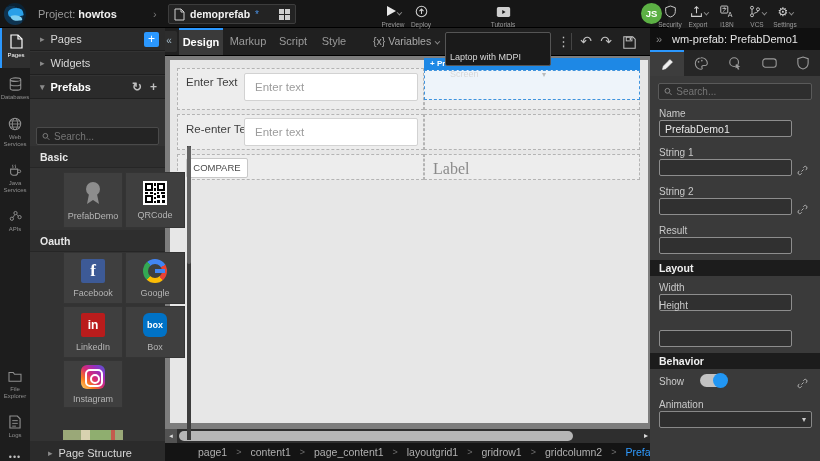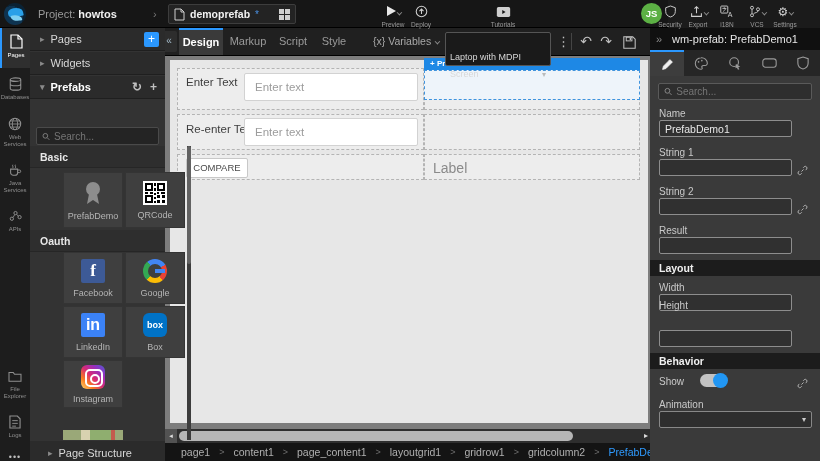--- a/index.html
+++ b/index.html
@@ -88,29 +88,29 @@
   .frow { position:absolute; background:#ededed; border:1px dashed #b4b4b4; }
   .flabel { position:absolute; color:#3e3e3e; font-size:11.5px; }
   .finput { position:absolute; background:#fff; border:1px solid #d2d2d2; border-radius:2px; font-size:11.5px;
     color:#333; padding:0 10px; font-family:"Liberation Sans",sans-serif; outline:none; }
   .finput::placeholder { color:#9c9c9c; }
   .sel-bar { position:absolute; left:254px; top:-2px; width:216px; height:12px; background:#1e88e5; color:#fff;
     font-size:8px; line-height:12px; padding-left:6px; font-weight:bold; z-index:3; }
   .sel-box { position:absolute; left:254px; top:10px; width:216px; height:30px; border:1px dashed #3f93dd; background:#eef4fa; z-index:2; }
   .cmp-btn { position:absolute; background:#fff; border:1px solid #c8c8c8; border-radius:2px; color:#4a4a4a;
     font-size:9.5px; text-align:center; cursor:pointer; font-family:"Liberation Sans",sans-serif; }
-  .canvas-label { position:absolute; color:#8a8a8a; font-size:14px; }
+  .canvas-label { position:absolute; color:#8a8a8a; font-size:16px;font-family:Liberation Serif, serif; }
 
   
   #hscroll { position:absolute; left:165px; top:429px; width:485px; height:14px; background:#2e2e2e; z-index:10; }
   #hscroll .larr { position:absolute; left:0; top:0; width:12px; height:14px; background:#525252; color:#e0e0e0; font-size:7px; text-align:center; line-height:14px; cursor:pointer; }
   #hscroll .thumb { position:absolute; left:14px; top:2px; width:394px; height:10px; background:#b6b6b6; border-radius:5px; cursor:pointer; }
   #hscroll .rarr { position:absolute; right:2px; top:0; color:#ddd; font-size:8px; line-height:14px; cursor:pointer; }
   #breadcrumb { position:absolute; left:165px; top:443px; width:485px; height:18px; background:#141414; display:flex;
-    align-items:center; padding-left:16px; gap:9px; font-size:10.5px; color:#b0b0b0; z-index:10; }
+    align-items:center; padding-left:33px; gap:9px; font-size:10.5px; color:#b0b0b0; z-index:10; }
   #breadcrumb .sep { color:#6f6f6f; font-size:9px; }
   #breadcrumb .crumb { cursor:pointer; }
   #breadcrumb .crumb.active { color:#2f9bff; }
 
   
   #rpanel { position:absolute; left:650px; top:28px; width:170px; height:433px; background:#3a3a3a; z-index:20; }
   .rp-head { position:absolute; left:0; top:0; width:170px; height:22px; background:#101010; color:#e6e6e6;
     font-size:11px; line-height:22px; padding-left:22px; }
   .rp-collapse { position:absolute; left:6px; top:0; color:#8a8a8a; font-size:11px; line-height:22px; cursor:pointer; }
   .rp-tabs { position:absolute; left:0; top:22px; width:170px; height:26px; background:#262626; display:flex; }
@@ -309,21 +309,21 @@
     <div class="grp-hdr" style="top:202px;">Oauth</div>
     <div class="tile" style="left:33px;top:224px;height:52px;">
       <div class="sq-logo" style="background:#3d5a96;font-size:17px;line-height:24px;font-family:'Liberation Serif',serif;">f</div>
       <span class="t-lab">Facebook</span>
     </div>
     <div class="tile" style="left:95px;top:224px;height:52px;">
       <div class="gring"></div>
       <span class="t-lab">Google</span>
     </div>
     <div class="tile" style="left:33px;top:278px;height:52px;">
-      <div class="sq-logo" style="background:#3b82f6;font-size:16px;line-height:24px;">in</div>
+      <div class="sq-logo" style="background:#b91c1c;font-size:12px;line-height:24px;">in</div>
       <span class="t-lab">LinkedIn</span>
     </div>
     <div class="tile" style="left:95px;top:278px;height:52px;">
       <div class="sq-logo" style="background:#0072c6;font-size:9px;line-height:24px;border-radius:6px;">box</div>
       <span class="t-lab">Box</span>
     </div>
     <div class="tile" style="left:33px;top:332px;height:48px;">
       <div class="insta"></div>
       <span class="t-lab">Instagram</span>
     </div>

